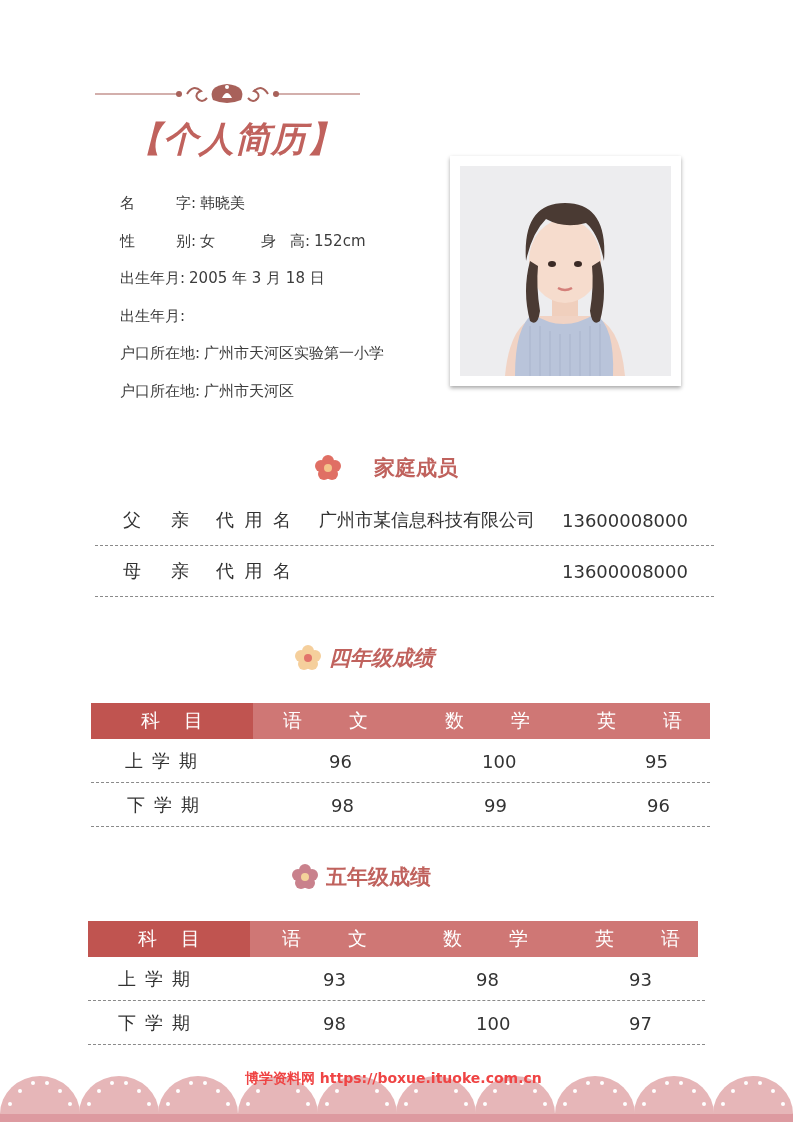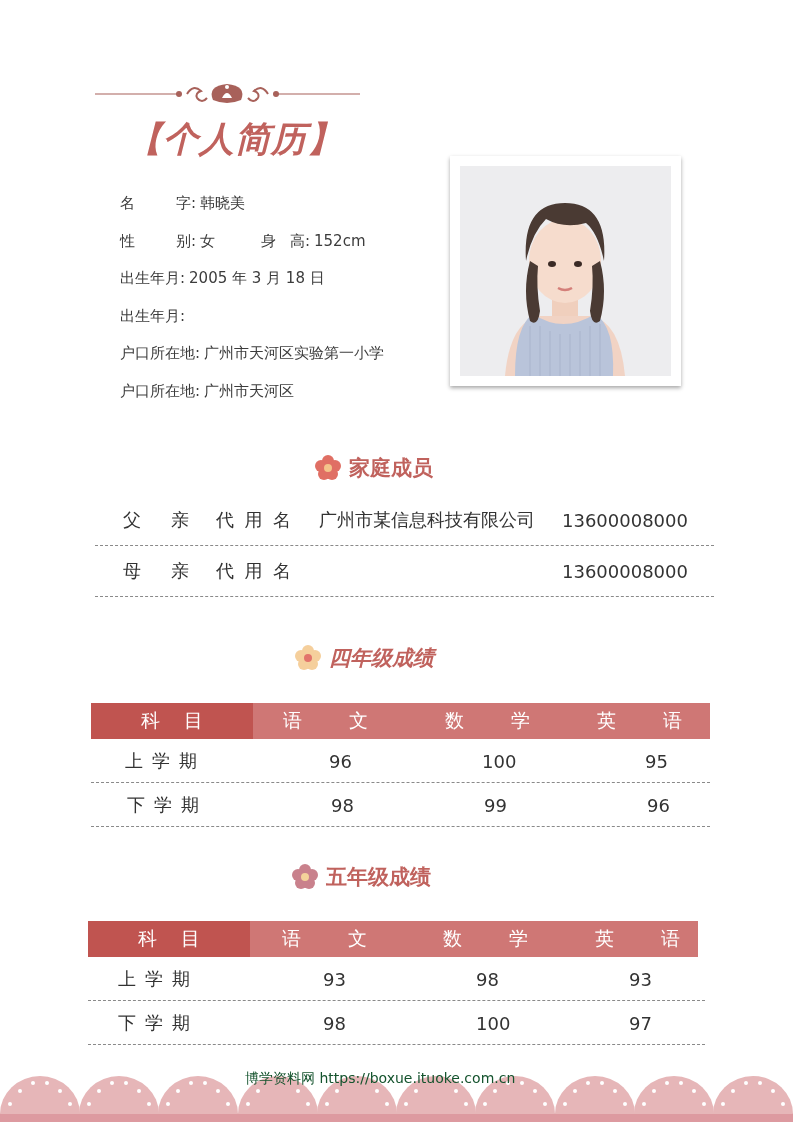--- a/index.html
+++ b/index.html
@@ -33,21 +33,21 @@
   .grades { position:absolute; width:619px; }
   .g-head { height:36px; display:flex; color:#fff; font-size:19px; }
   .g-head .h0 { width:162px; background:#c05450; display:flex; align-items:center; justify-content:center; }
   .g-head .h0 span + span { margin-left:24px; }
   .g-head .hs { flex:1; background:#cf7775; display:flex; align-items:center; position:relative; }
   .hcell { position:absolute; display:flex; justify-content:space-between; }
   .g-row { height:44px; border-bottom:1px dashed #8a8a8a; position:relative; font-size:18px; color:#333; }
   .g-row > span { position:absolute; top:50%; transform:translateY(-50%); }
   .term { display:flex; gap:9px; }
 
-  .watermark { position:absolute; left:245px; top:1070px; font-size:14px; color:#14532d; z-index:3; }
+  .watermark { position:absolute; left:245px; top:1070px; font-size:14px; color:#ef4444; z-index:3;font-weight:bold; }
   .scallop { position:absolute; left:0; top:1074px; width:793px; height:48px; }
 </style>
 </head>
 <body>
 
 <svg class="ornament" viewBox="0 0 265 28">
   <line x1="0" y1="14" x2="85" y2="14" stroke="#a8615a" stroke-width="1.2"></line>
   <line x1="180" y1="14" x2="265" y2="14" stroke="#a8615a" stroke-width="1.2"></line>
   <circle cx="84" cy="14" r="3" fill="#a8615a"></circle>
   <circle cx="181" cy="14" r="3" fill="#a8615a"></circle>
@@ -123,21 +123,21 @@
       <path d="M66 95 q-4 -58 39 -58 q43 0 39 58 q-6 -28 -18 -38 q-22 6 -40 -4 q-14 14 -20 42 z" fill="#4a3a33"></path>
       <path d="M70 95 q-8 30 0 60 q8 6 10 -10 q-4 -25 -2 -45 z" fill="#4a3a33"></path>
       <path d="M140 95 q8 30 0 60 q-8 6 -10 -10 q4 -25 2 -45 z" fill="#4a3a33"></path>
       <ellipse cx="92" cy="98" rx="4" ry="3" fill="#3a2a25"></ellipse>
       <ellipse cx="118" cy="98" rx="4" ry="3" fill="#3a2a25"></ellipse>
       <path d="M98 122 q7 4 14 0" stroke="#d47f79" stroke-width="2.5" fill="none"></path>
     </svg>
   </div>
 </div>
 
-<div class="section-head" style="left:313px; top:453px;">
+<div class="section-head" style="left:313px; top:453px;gap:25px;">
   <svg class="flower" viewBox="0 0 30 30">
     <g fill="#e06f64">
       <circle cx="15" cy="8" r="6"></circle>
         <circle cx="22" cy="13" r="6"></circle>
         <circle cx="19" cy="21" r="6"></circle>
       <circle cx="11" cy="21" r="6"></circle>
         <circle cx="8" cy="13" r="6"></circle>
     </g>
     <circle cx="15" cy="15" r="4" fill="#f4c38a"></circle>
   </svg>

